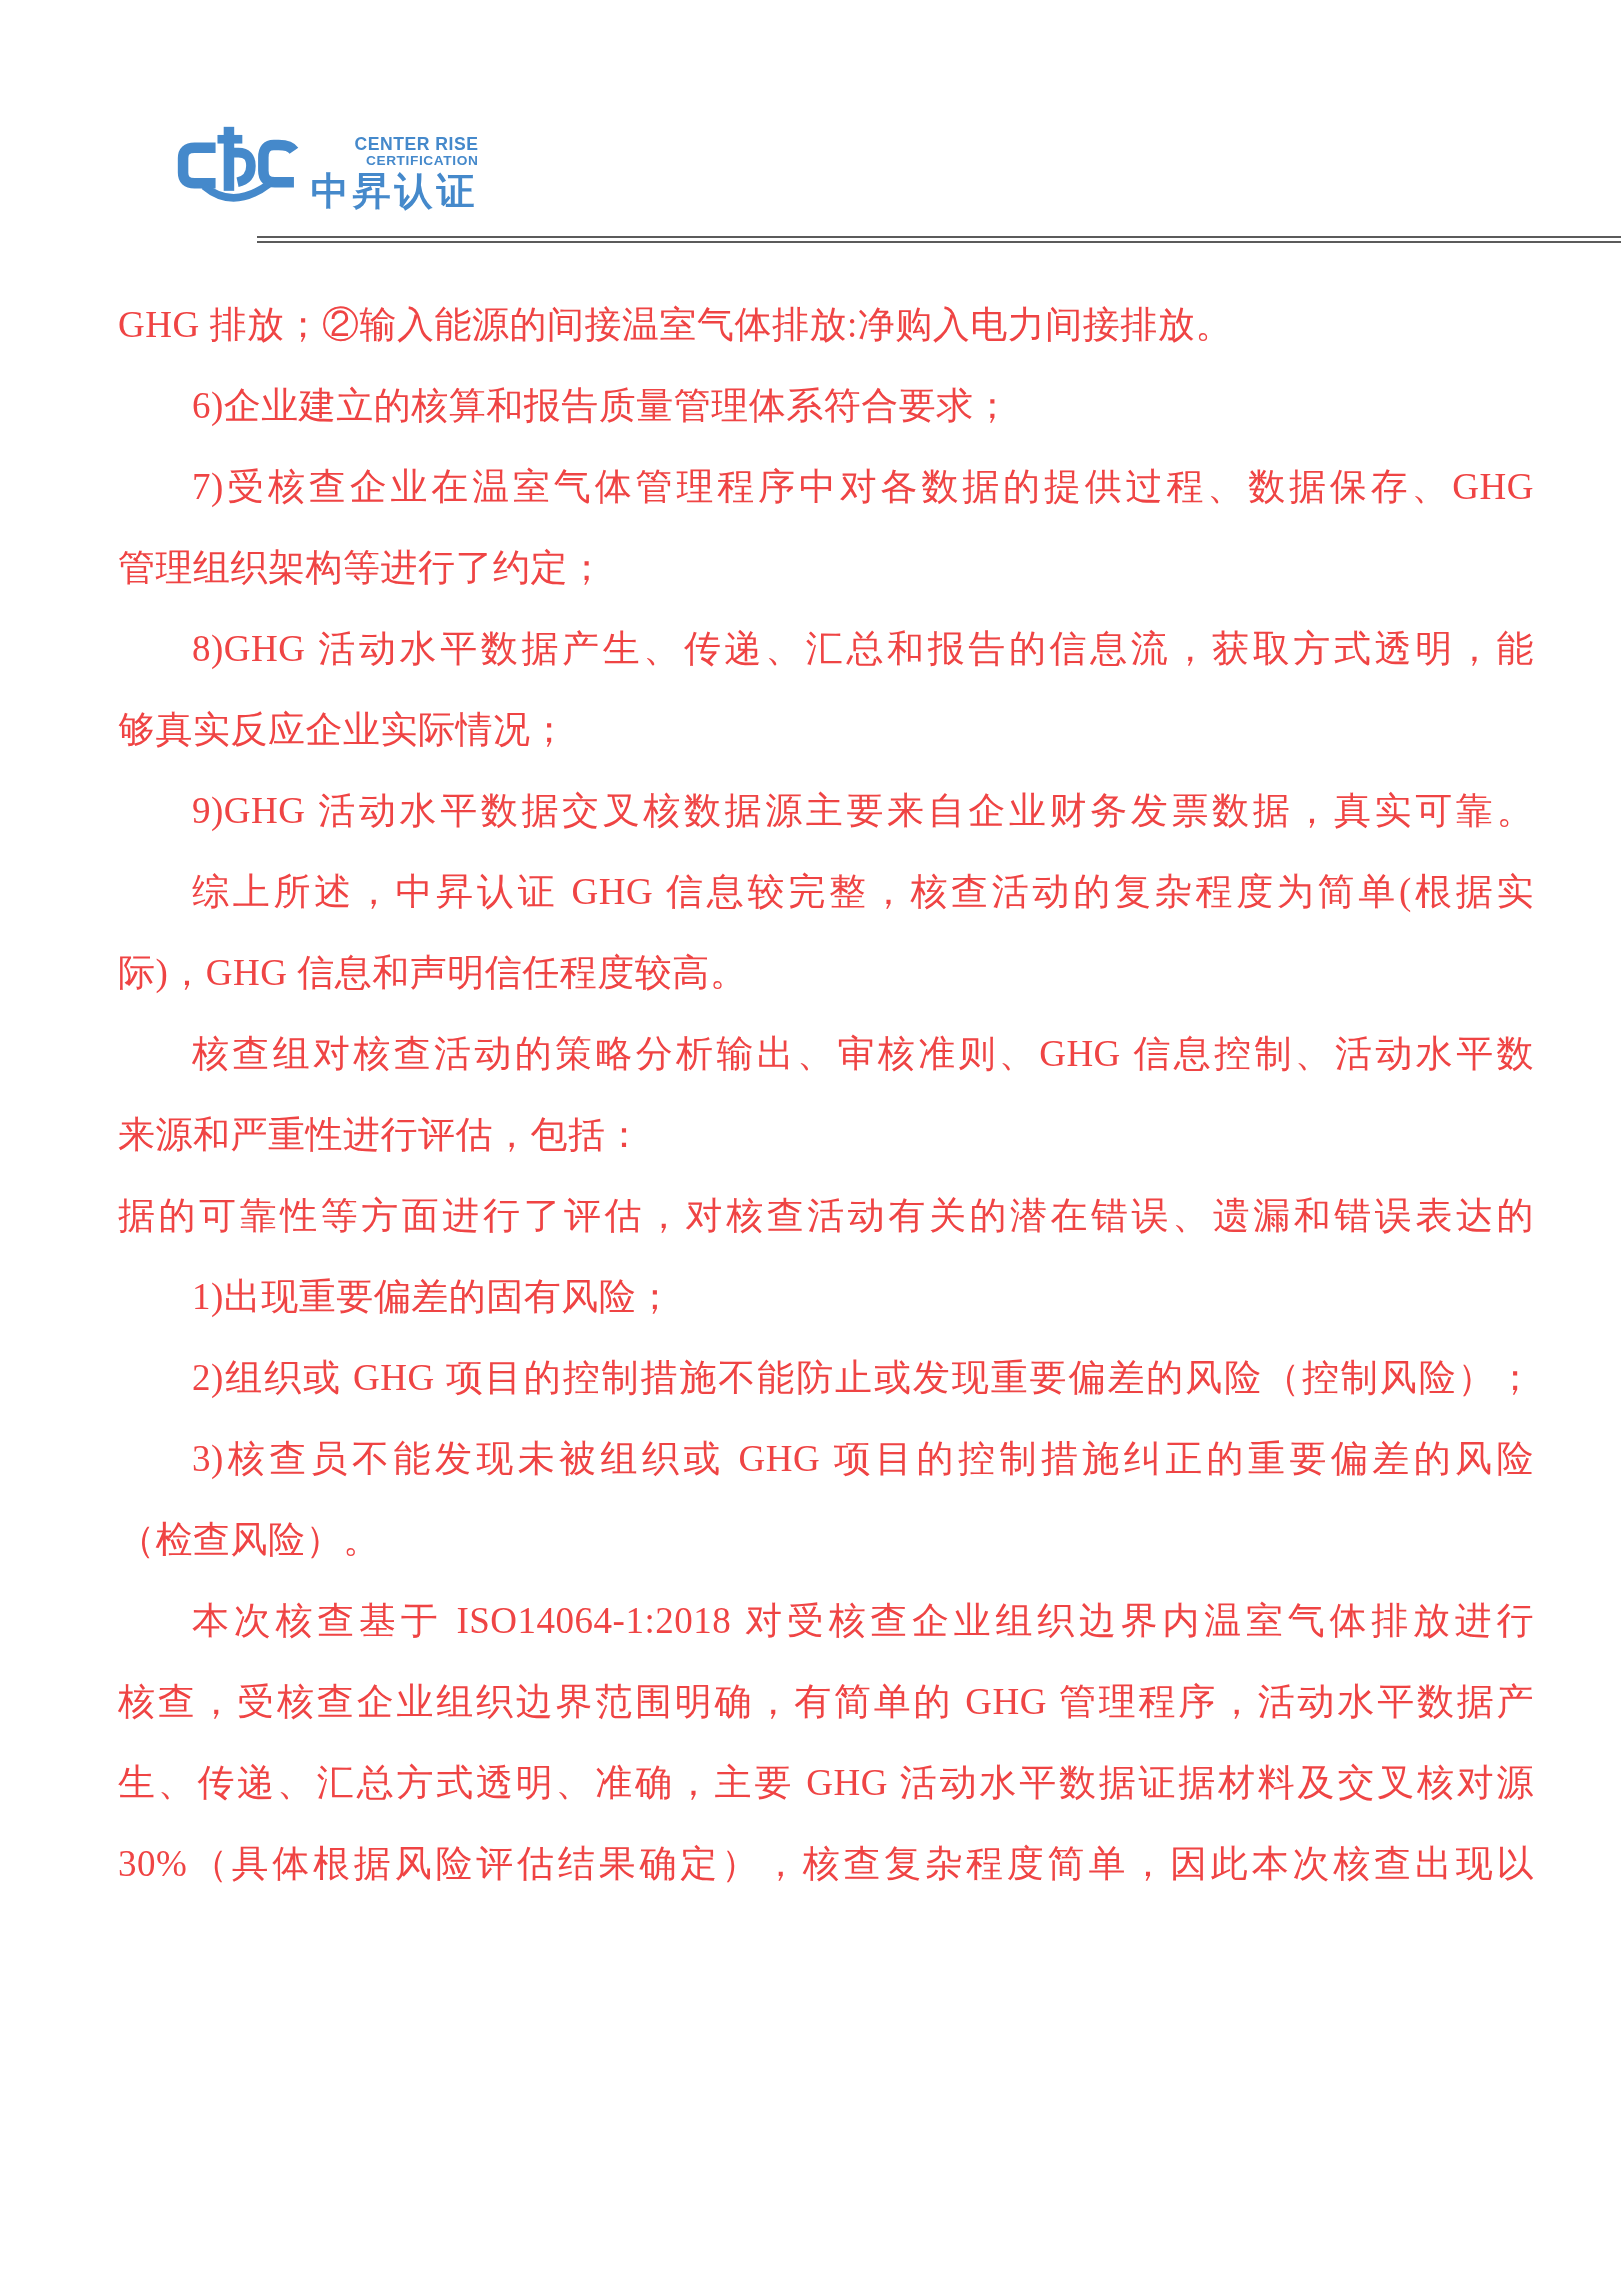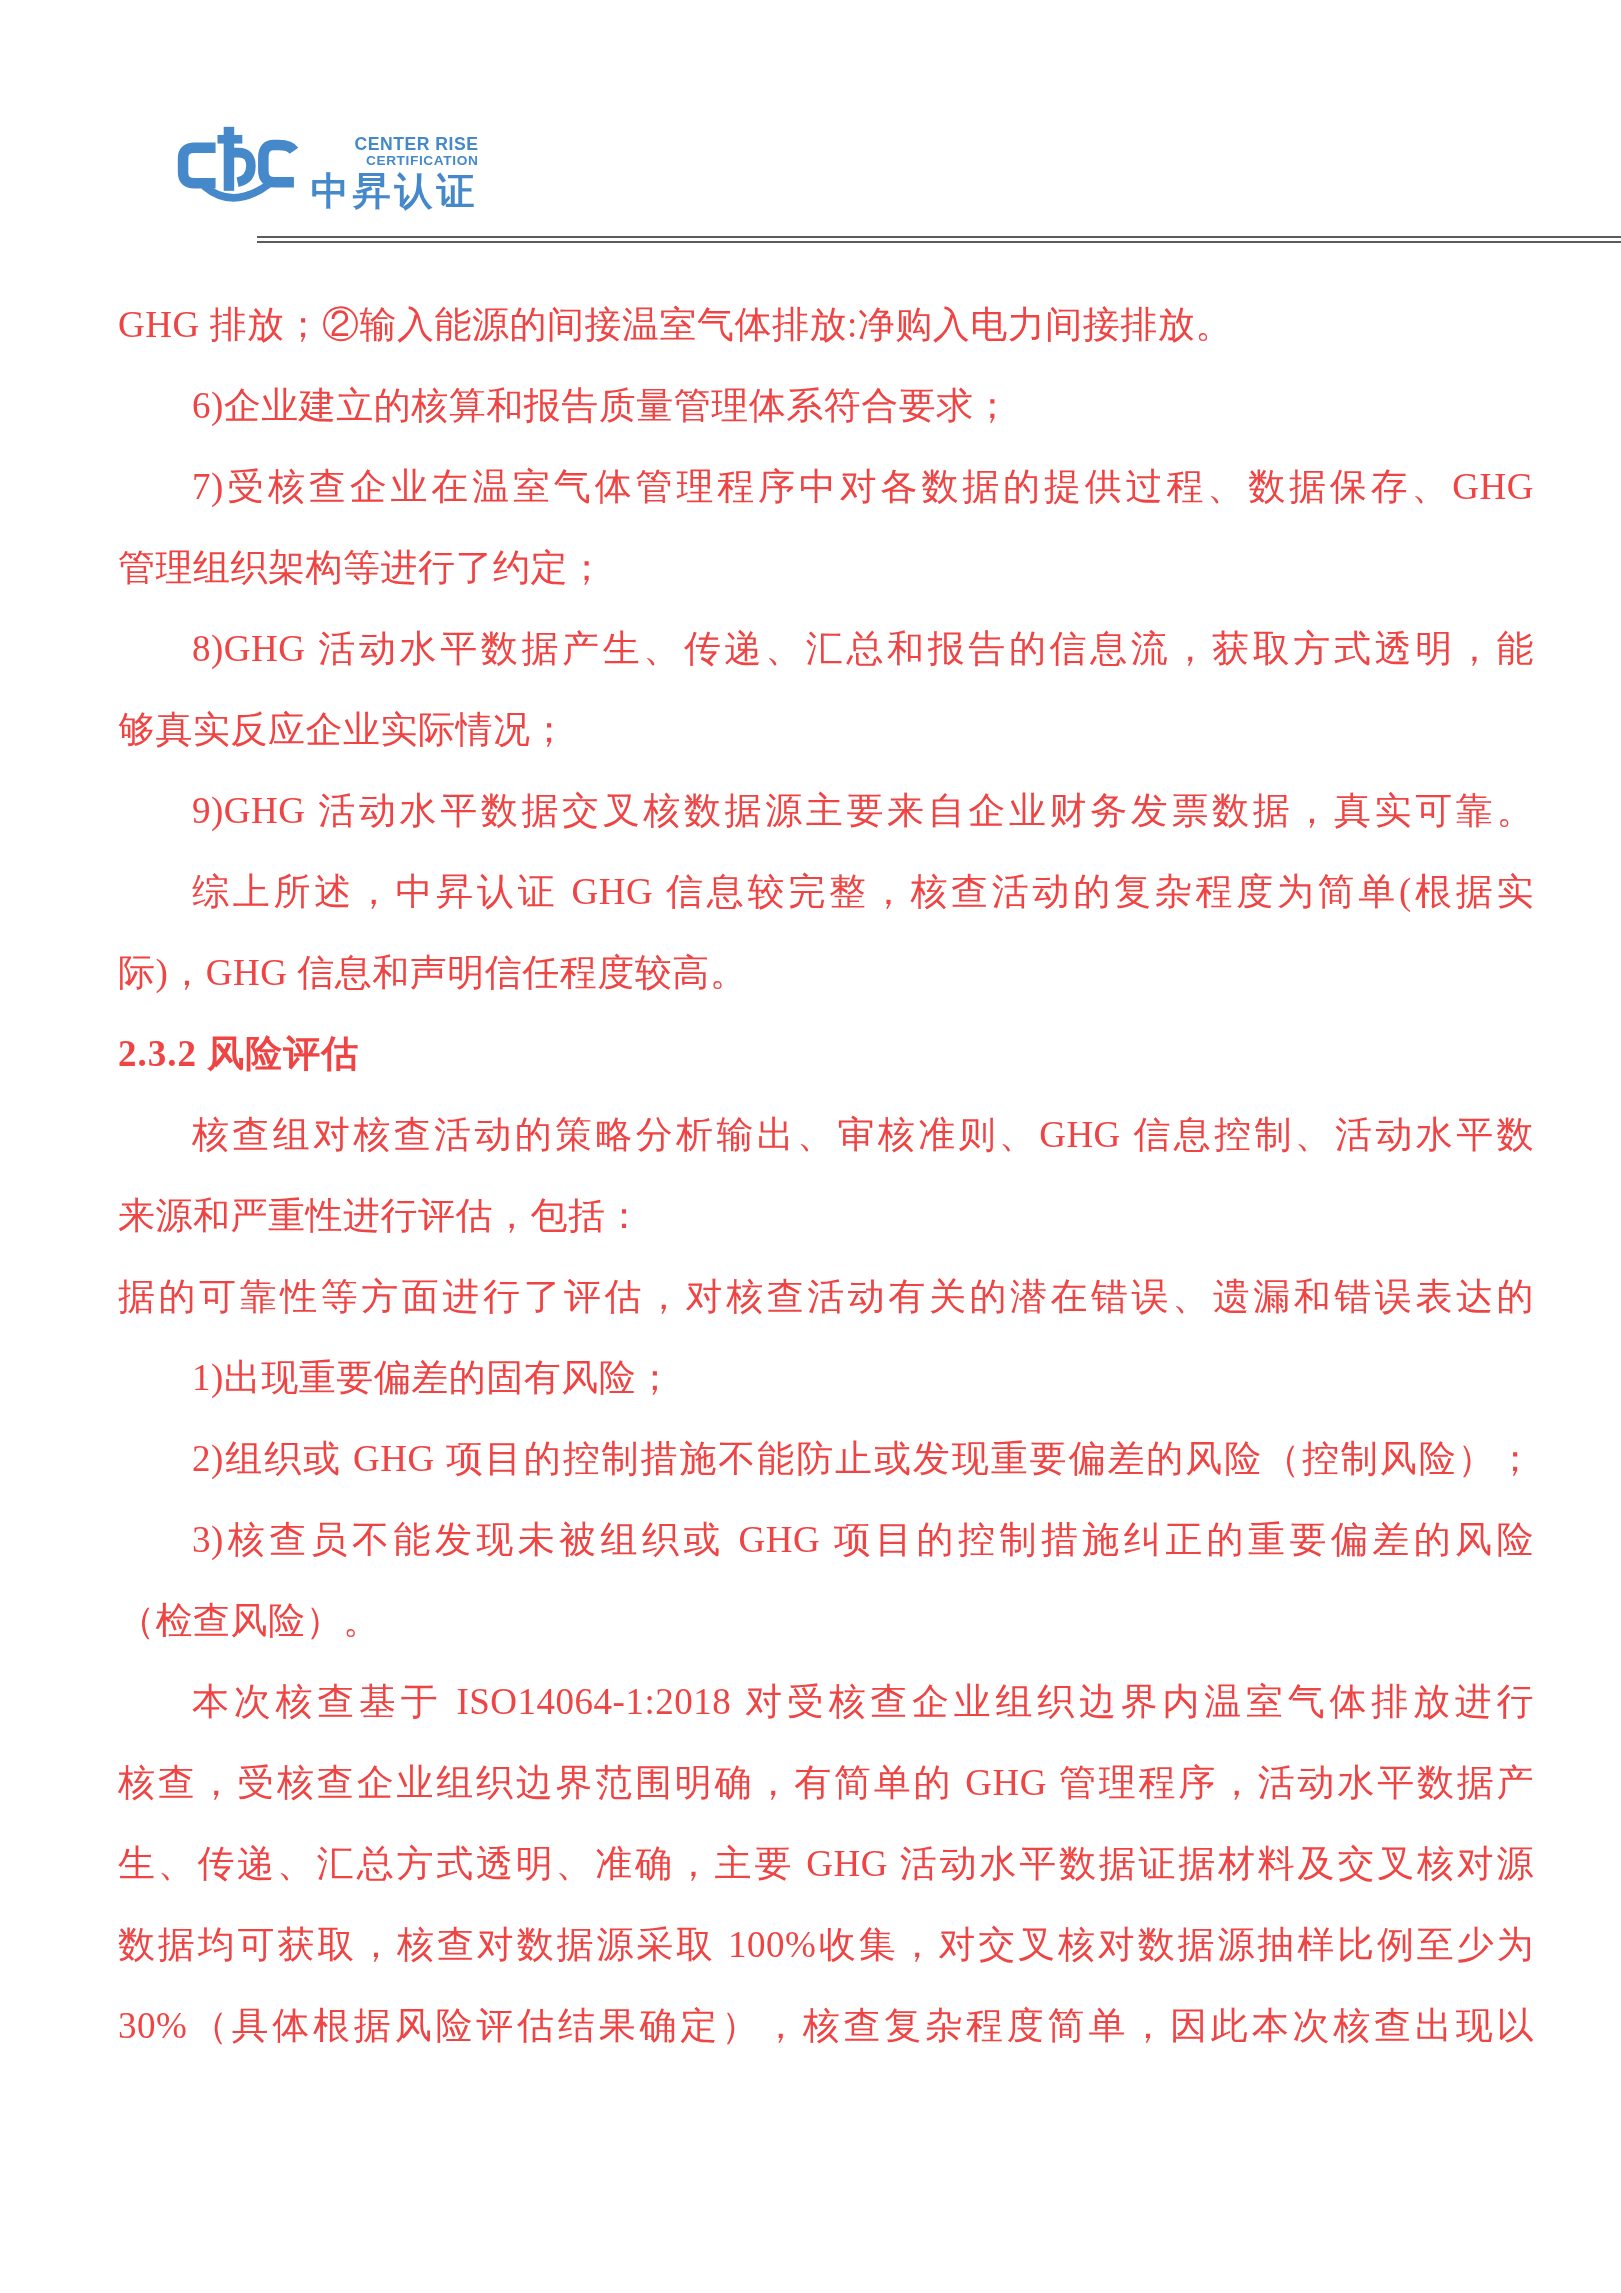--- a/index.html
+++ b/index.html
@@ -121,29 +121,27 @@
   <main class="doc-body">
     <p class="ln">GHG 排放；②输入能源的间接温室气体排放:净购入电力间接排放。</p>
     <p class="ln indent">6)企业建立的核算和报告质量管理体系符合要求；</p>
     <p class="ln indent justify">7)受核查企业在温室气体管理程序中对各数据的提供过程、数据保存、GHG</p>
     <p class="ln">管理组织架构等进行了约定；</p>
     <p class="ln indent justify">8)GHG 活动水平数据产生、传递、汇总和报告的信息流，获取方式透明，能</p>
     <p class="ln">够真实反应企业实际情况；</p>
     <p class="ln indent justify">9)GHG 活动水平数据交叉核数据源主要来自企业财务发票数据，真实可靠。</p>
     <p class="ln indent justify">综上所述，中昇认证 GHG 信息较完整，核查活动的复杂程度为简单(根据实</p>
     <p class="ln">际)，GHG 信息和声明信任程度较高。</p>
-    <p class="ln heading">2.3.2 风险评估</p>
     <p class="ln indent justify">核查组对核查活动的策略分析输出、审核准则、GHG 信息控制、活动水平数</p>
     <p class="ln">来源和严重性进行评估，包括：</p>
     <p class="ln justify">据的可靠性等方面进行了评估，对核查活动有关的潜在错误、遗漏和错误表达的</p>
     <p class="ln indent">1)出现重要偏差的固有风险；</p>
     <p class="ln indent justify">2)组织或 GHG 项目的控制措施不能防止或发现重要偏差的风险（控制风险）；</p>
     <p class="ln indent justify">3)核查员不能发现未被组织或 GHG 项目的控制措施纠正的重要偏差的风险</p>
     <p class="ln">（检查风险）。</p>
     <p class="ln indent justify">本次核查基于 ISO14064-1:2018 对受核查企业组织边界内温室气体排放进行</p>
     <p class="ln justify">核查，受核查企业组织边界范围明确，有简单的 GHG 管理程序，活动水平数据产</p>
     <p class="ln justify">生、传递、汇总方式透明、准确，主要 GHG 活动水平数据证据材料及交叉核对源</p>
-    <p class="ln justify">数据均可获取，核查对数据源采取 100%收集，对交叉核对数据源抽样比例至少为</p>
     <p class="ln justify">30%（具体根据风险评估结果确定），核查复杂程度简单，因此本次核查出现以</p>
   </main>
 
 </div>
 
 
 </body></html>

